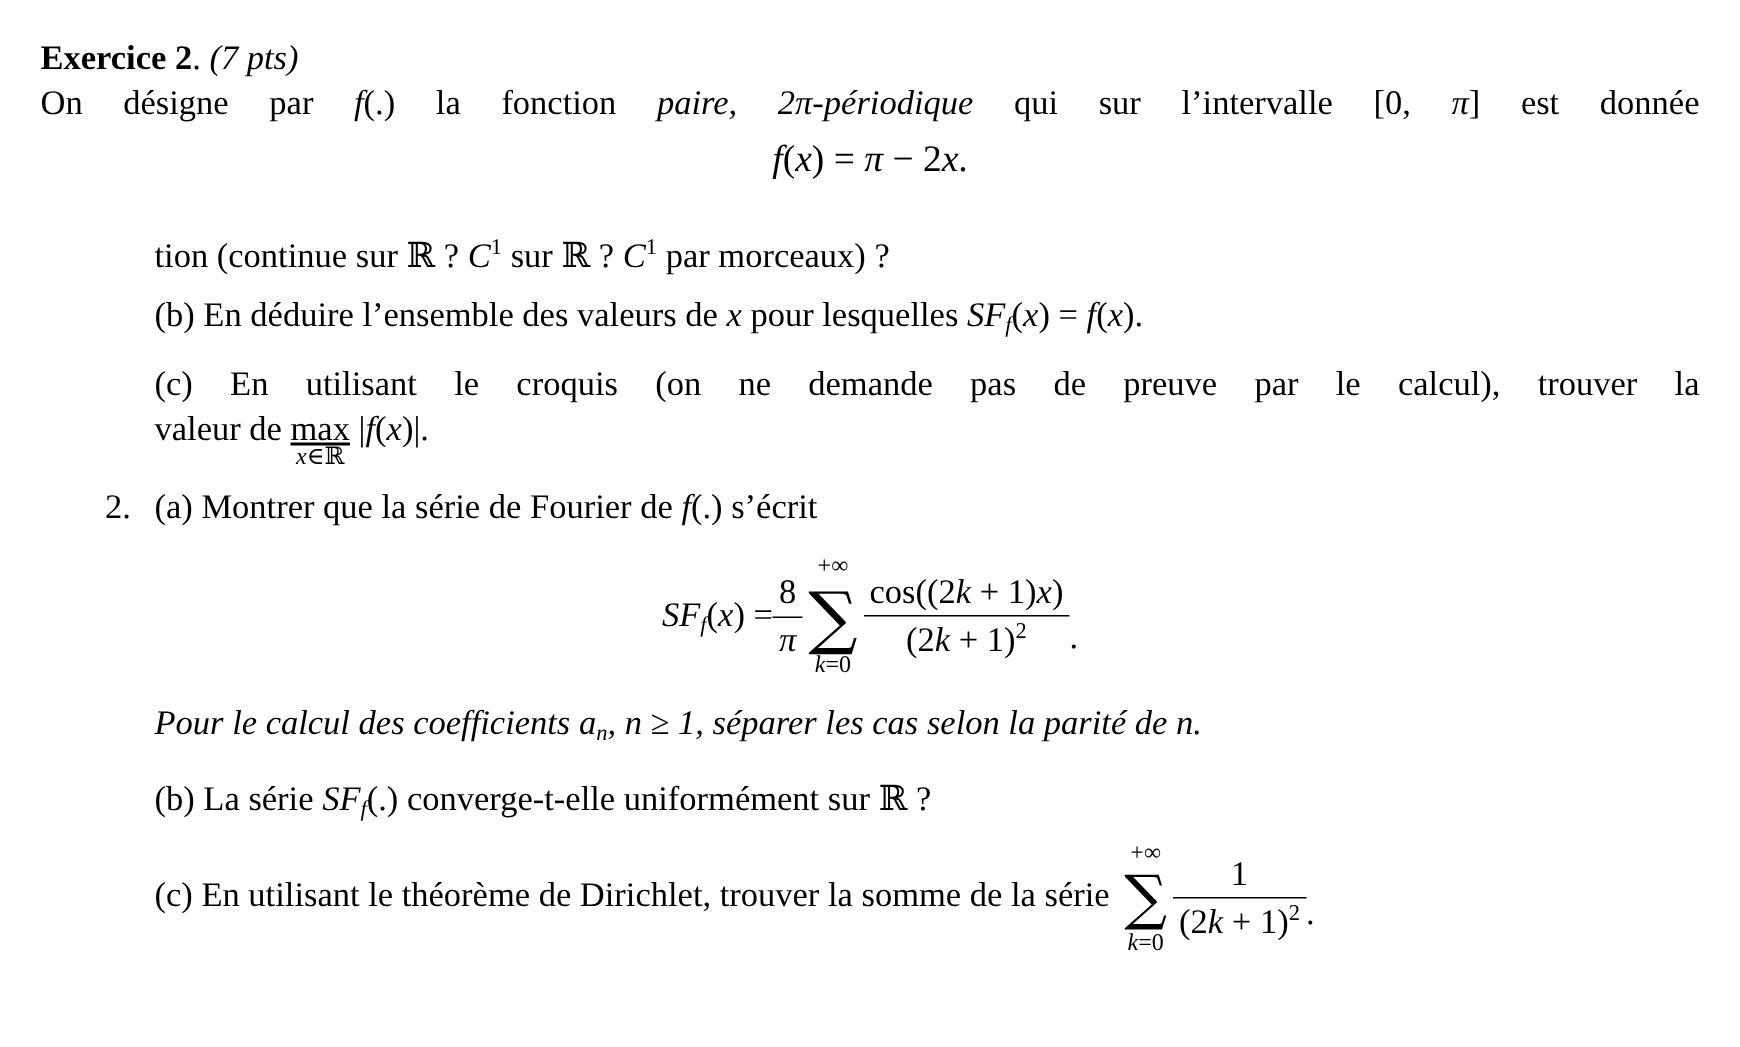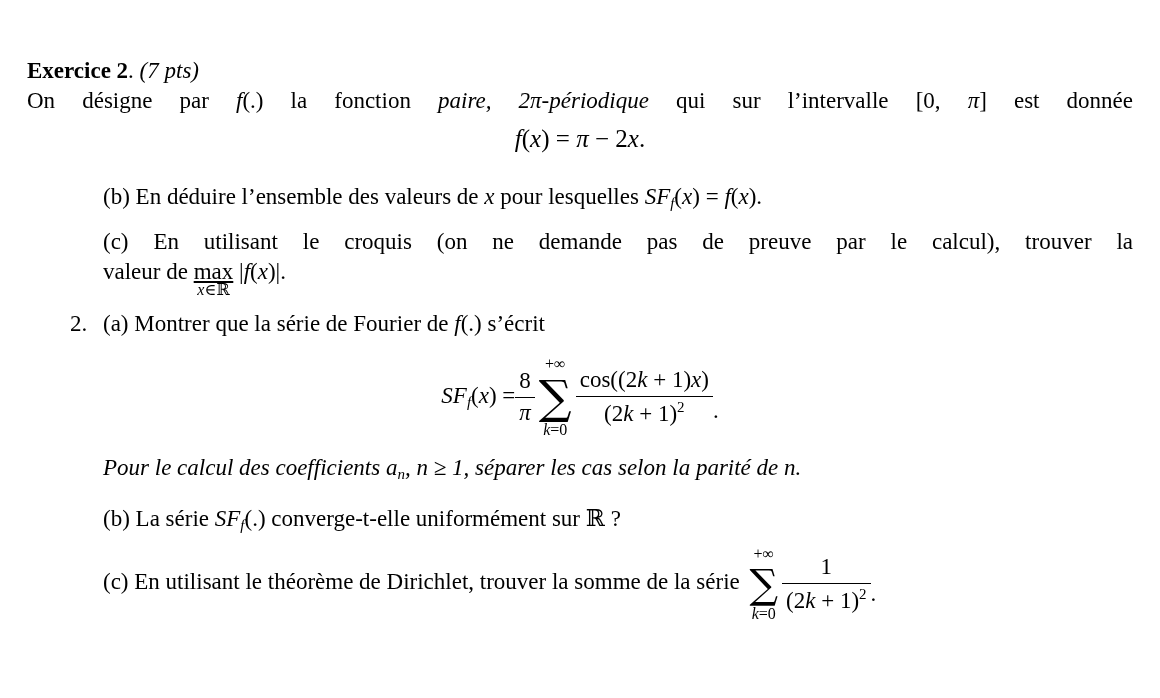--- a/index.html
+++ b/index.html
@@ -2,21 +2,21 @@
 <html><head>
 <meta charset="utf-8">
 <style>
   html,body{margin:0;padding:0;background:#ffffff;}
   body{
     width:1160px;height:698px;overflow:hidden;
     color:#000000;
     font-family:"Liberation Serif","DejaVu Serif",serif;
     font-size:23px;
   }
-  .doc{padding:24px 27px 0 27px;position:relative;margin-top:32px;}
+  .doc{padding:24px 27px 0 27px;position:relative;}
   .line{line-height:30px;}
   .just{text-align:justify;text-align-last:justify;}
   .first{margin-left:43px;}
   .ind{margin-left:76px;}
   .num{display:inline-block;width:33px;}
   .mi{font-style:italic;}
   .it{font-style:italic;}
   .bb{font-family:"DejaVu Serif","DejaVu Sans",serif;}
   .sub{font-size:15px;vertical-align:-4px;}
   .sup{font-size:15px;vertical-align:9px;}
@@ -51,20 +51,21 @@
 <body>
 
 <div class="doc">
 
   <div class="line"><b>Exercice 2</b><span>. </span><i>(7 pts)</i></div>
 
   <div class="line just"><span>On désigne par </span><span class="mi">f</span><span>(.) la fonction </span><i>paire, 2π-périodique</i><span> qui sur l’intervalle [0, </span><span class="mi">π</span><span>] est donnée</span></div>
 
   <div class="eq1"><span class="mi">f</span><span>(</span><span class="mi">x</span><span>) = </span><span class="mi">π</span><span> − 2</span><span class="mi">x</span><span>.</span></div>
 
+  <div class="line ind"><span>tion (continue sur </span><span class="bb">ℝ</span><span> ? </span><span class="mi">C</span><span class="sup">1</span><span> sur </span><span class="bb">ℝ</span><span> ? </span><span class="mi">C</span><span class="sup">1</span><span> par morceaux) ?</span></div>
 
   <div class="line ind mt9"><span>(b) </span><span>En déduire l’ensemble des valeurs de </span><span class="mi">x</span><span> pour lesquelles </span><span class="mi">SF</span><span class="sub mi">f</span><span>(</span><span class="mi">x</span><span>) = </span><span class="mi">f</span><span>(</span><span class="mi">x</span><span>).</span></div>
 
   <div class="line just ind mt9"><span>(c) </span><span>En utilisant le croquis (on ne demande pas de preuve par le calcul), trouver la</span></div>
   <div class="line ind hangspace"><span>valeur de </span><span class="underop"><span>max</span><span class="under"><span class="mi">x</span><span>∈</span><span class="bb">ℝ</span></span></span><span> |</span><span class="mi">f</span><span>(</span><span class="mi">x</span><span>)|.</span></div>
 
   <div class="line first mt22"><span class="num">2.</span><span>(a) </span><span>Montrer que la série de Fourier de </span><span class="mi">f</span><span>(.) s’écrit</span></div>
 
   <div class="dispeq">
     <span><span class="mi">SF</span><span class="sub mi">f</span><span>(</span><span class="mi">x</span><span>) = </span></span>

